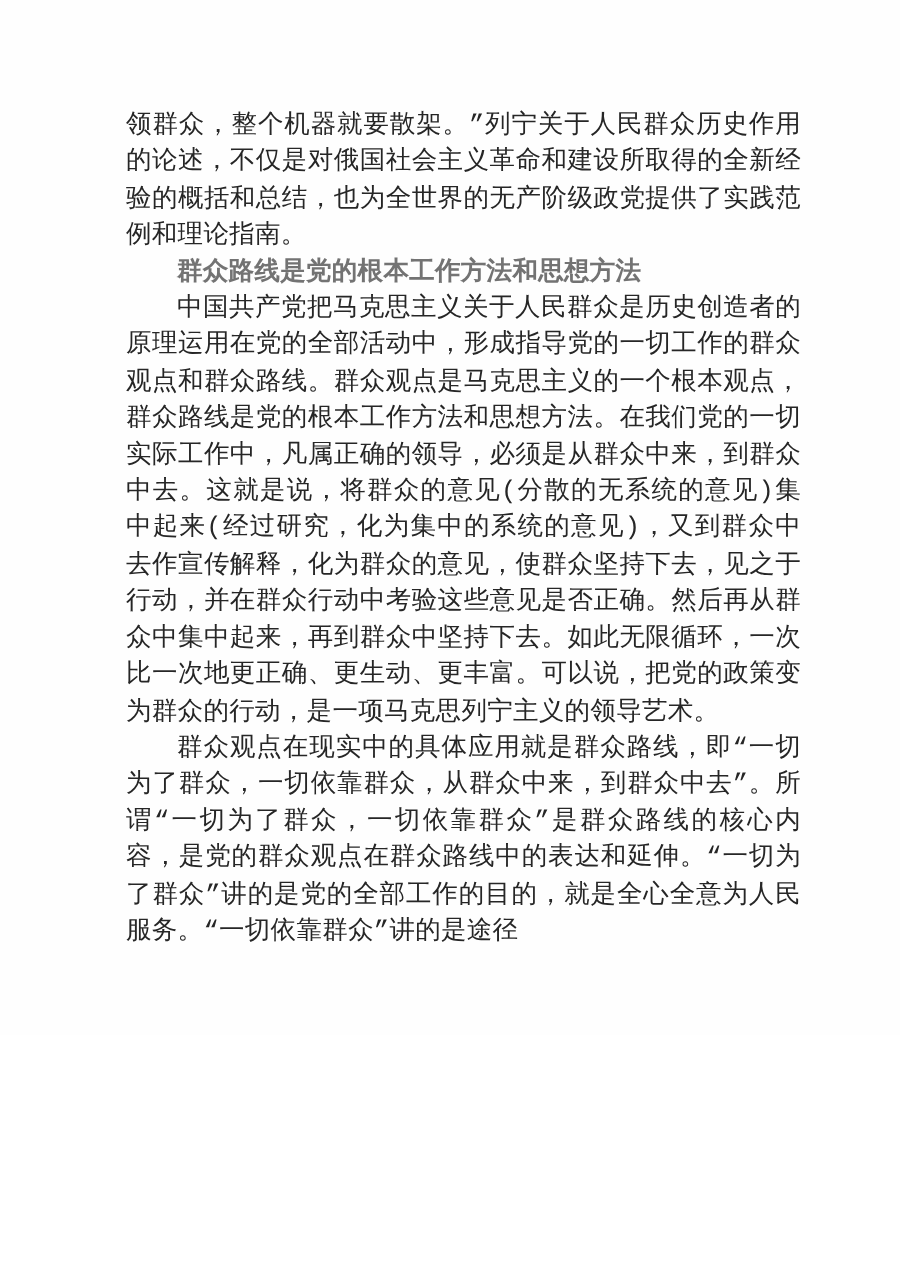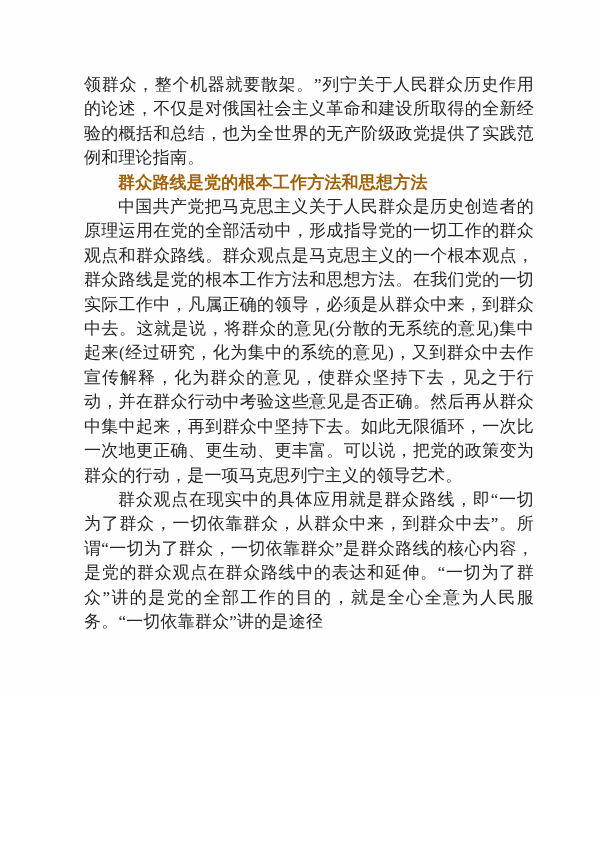--- a/index.html
+++ b/index.html
@@ -6,21 +6,21 @@
     margin: 0;
     padding: 0;
     background: #ffffff;
   }
   .page {
     position: relative;
     width: 600px;
     height: 690px;
     background: #fefefe;
     overflow: hidden;
-    font-family: Liberation Serif, serif;
+    font-family: Liberation Mono, monospace;
   }
   .doc-content {
     position: absolute;
     left: 84px;
     top: 73px;
     width: 450px;
     color: #262626;
     font-size: 17px;
     line-height: 24.4px;
     text-align: justify;
@@ -30,21 +30,21 @@
     margin: 0;
     padding: 0;
     text-indent: 0;
     word-break: break-all;
   }
   .para.indent {
     text-indent: 2em;
   }
   .para.heading {
     font-weight: bold;
-    color: #a16207;
+    color: #737373;
   }
   .page-footer {
     position: absolute;
     left: 0;
     top: 792px;
     width: 600px;
     text-align: center;
     font-size: 14.5px;
     color: #2a2a2a;
     letter-spacing: 2px;

